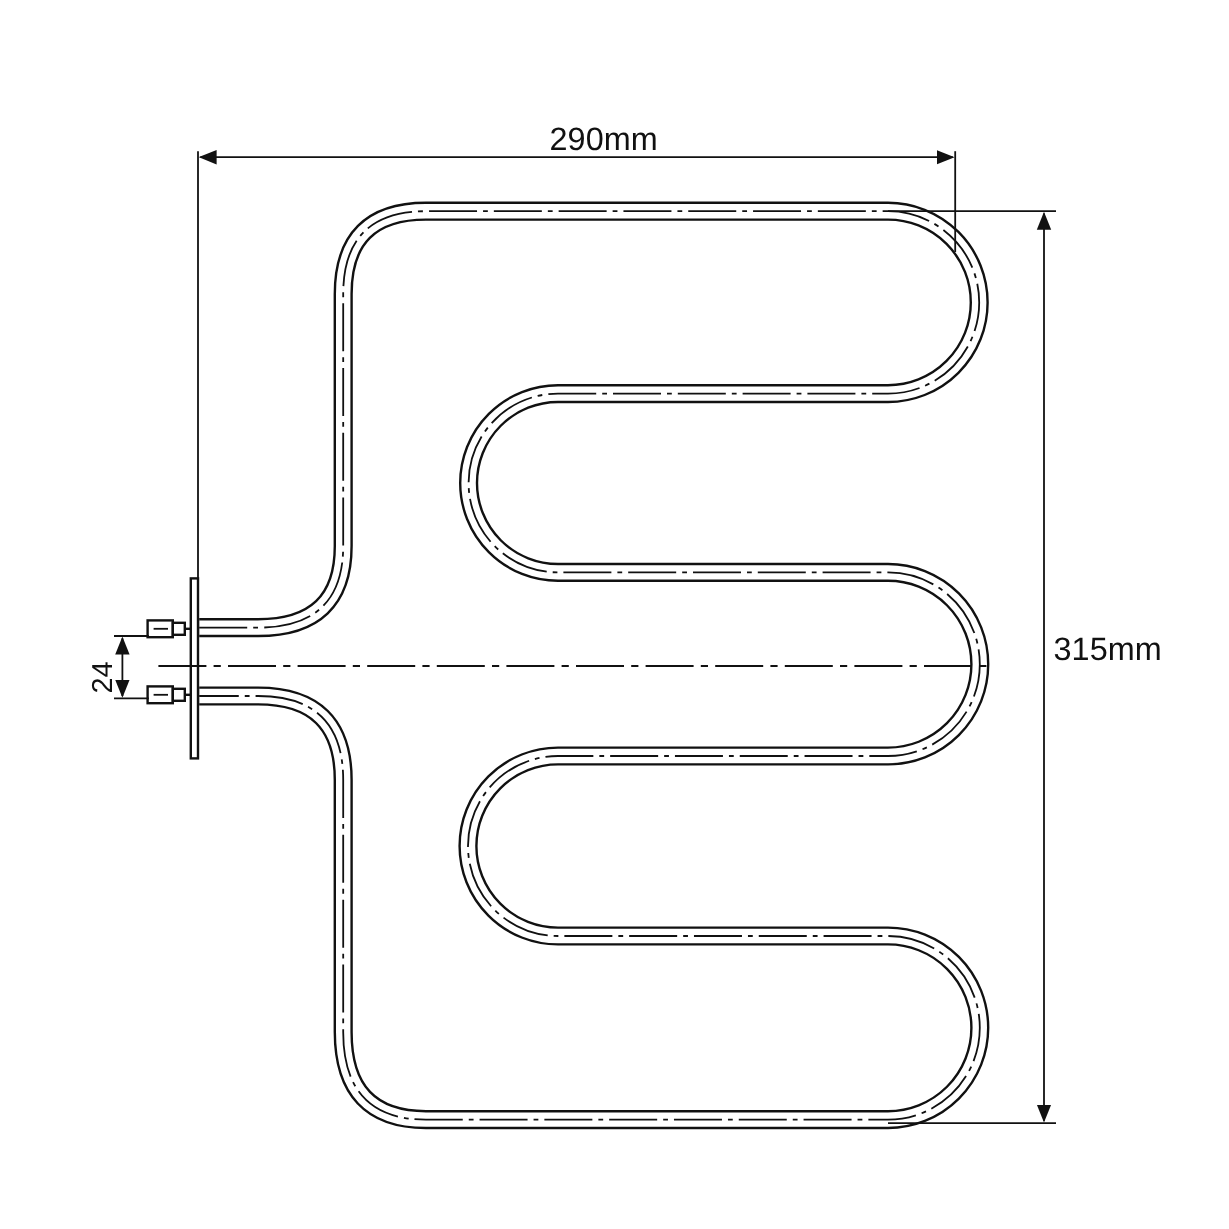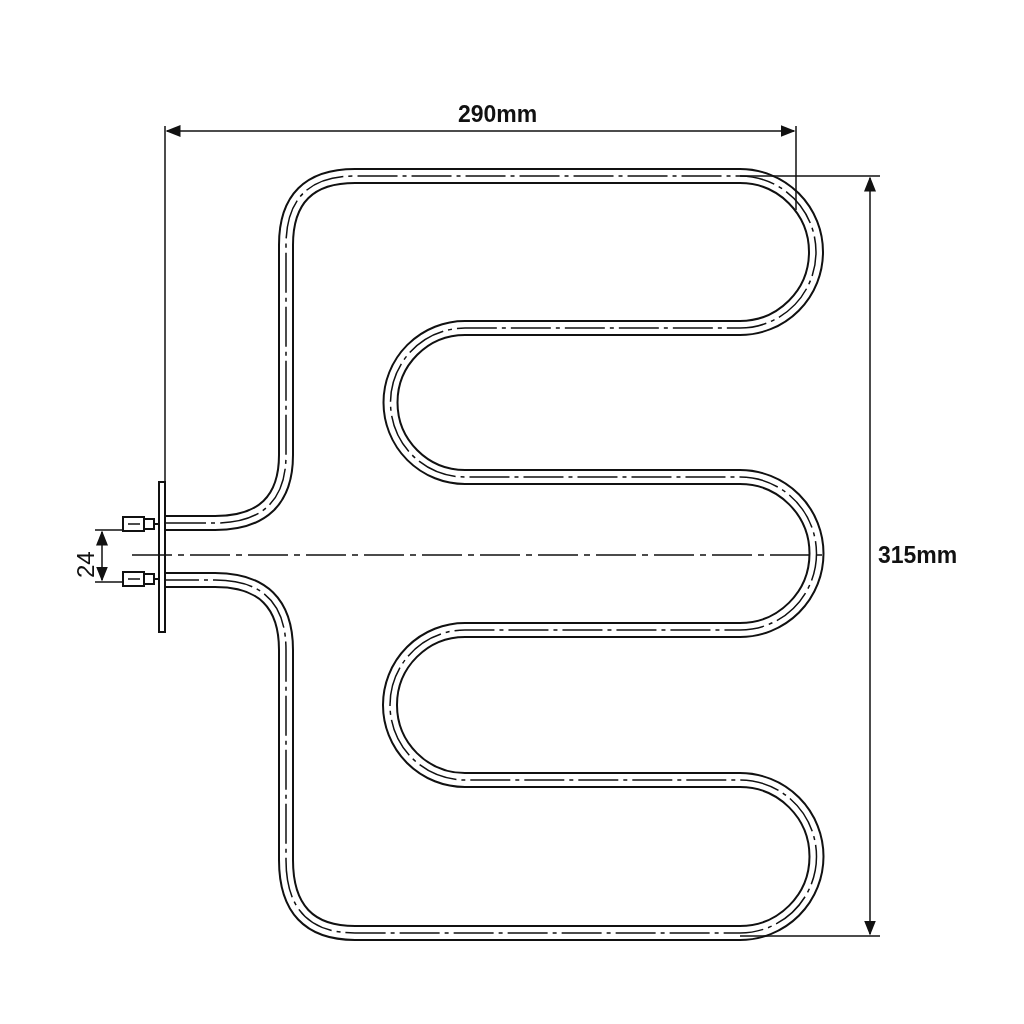--- a/index.html
+++ b/index.html
@@ -1,22 +1,22 @@
 <!DOCTYPE html>
 <html><head>
 <meta charset="utf-8">
 <style>
   html, body { margin:0; padding:0; background:#ffffff; }
   body { width:1024px; height:1024px; position:relative; overflow:hidden;
          font-family:"Liberation Sans", sans-serif; }
   svg { position:absolute; left:0; top:0; }
   .dim-label { position:absolute; font-family:"Liberation Sans", sans-serif;
-               font-weight:bold; color:#111; font-size:23px; line-height:1; }
+               font-weight:normal; color:#111; font-size:27px; line-height:1; }
   #label-width { left:458px; top:103px; }
-  #label-height { left:878px; top:544px; }
+  #label-height { left:878px; top:528px; }
   #label-gap { left:72px; top:540px; transform:rotate(-90deg); transform-origin:left top;
                font-weight:normal; font-size:24px; top:578px; left:74px; }
 </style>
 </head>
 <body>
 
 <svg width="1024" height="1024" viewBox="0 0 1024 1024" xmlns="http://www.w3.org/2000/svg">
   <defs>
     <marker id="arrow" markerWidth="10" markerHeight="10" refX="9" refY="5" orient="auto-start-reverse">
       <path d="M0,1 L10,5 L0,9 Z" fill="#111"></path>

